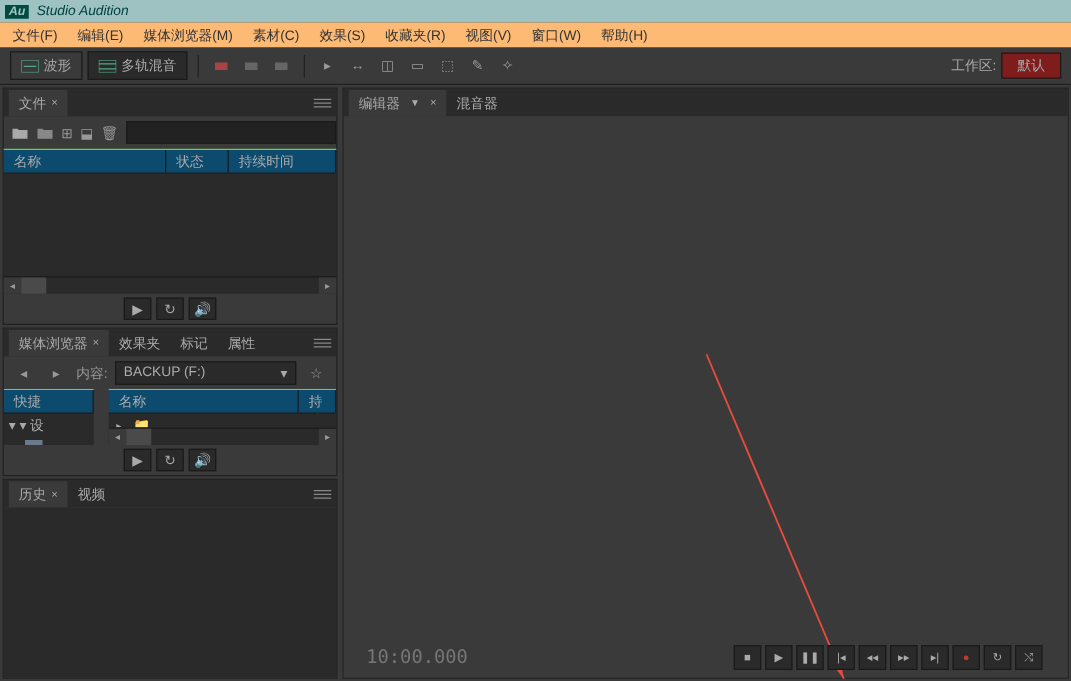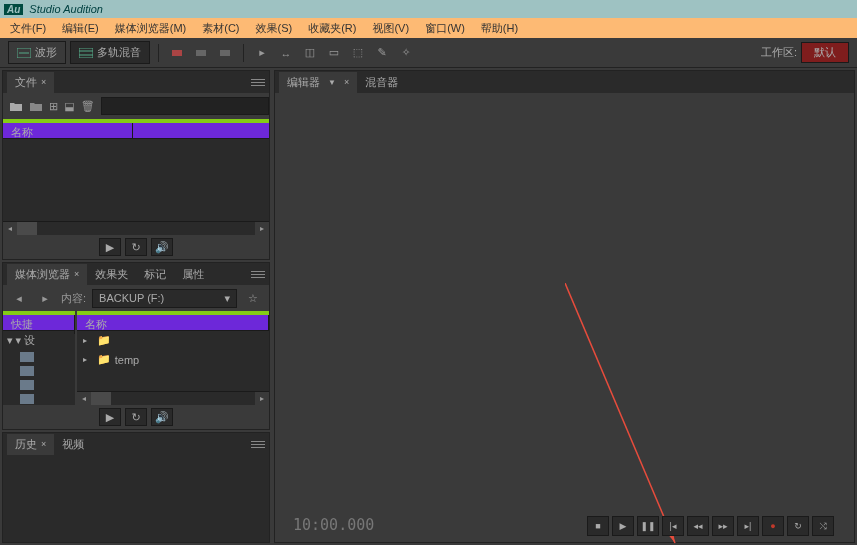--- a/index.html
+++ b/index.html
@@ -18,39 +18,39 @@
 .main-area { display: flex; height: calc(100% - 68px); }
 .left-col { width: 272px; display: flex; flex-direction: column; gap: 2px; padding: 2px; }
 .right-col { flex: 1; display: flex; flex-direction: column; padding: 2px; position: relative; }
 .panel { background: #3a3a3a; border: 1px solid #222; display: flex; flex-direction: column; }
 .panel-tabs { background: #2a2a2a; height: 22px; display: flex; align-items: center; padding: 0 4px; }
 .tab { padding: 3px 8px; color: #aaa; display: flex; align-items: center; gap: 4px; }
 .tab.active { background: #3a3a3a; }
 .tab .close { font-size: 9px; }
 .panel-toolbar { height: 26px; display: flex; align-items: center; padding: 0 6px; gap: 6px; }
 .search-input { background: #222; border: 1px solid #1a1a1a; color: #999; padding: 2px 6px; flex: 1; height: 18px; }
-.list-header { background: #6d28d9; height: 20px; display: flex; border-top: 4px solid #84cc16; border-bottom: 1px solid #1a1a1a; flex-direction: column; }
+.list-header { background: #0c4a6e; height: 20px; display: flex; border-top: 1px solid #84cc16; border-bottom: 1px solid #1a1a1a; }
 .list-header .col { padding: 2px 8px; border-right: 1px solid #1a1a1a; color: #aaa; }
 .list-body { background: #2a2a2a; flex: 1; overflow: hidden; }
 .scrollbar-h { height: 14px; background: #2a2a2a; border-top: 1px solid #1a1a1a; display: flex; }
 .scrollbar-h .thumb { width: 20px; background: #4a4a4a; }
 .scrollbar-h .arrow { width: 14px; background: #3a3a3a; display: flex; align-items: center; justify-content: center; font-size: 8px; }
 .panel-footer { height: 24px; display: flex; align-items: center; justify-content: center; gap: 4px; }
 .ctrl-btn { width: 22px; height: 18px; background: #2a2a2a; border: 1px solid #1a1a1a; display: flex; align-items: center; justify-content: center; color: #aaa; }
 .dropdown { background: #2a2a2a; border: 1px solid #1a1a1a; padding: 2px 6px; color: #aaa; display: flex; align-items: flex-start; justify-content: space-between; }
 .tree-row { padding: 3px 6px; display: flex; align-items: center; gap: 4px; color: #aaa; }
 .tree-row .folder { color: #d4a843; }
 .tree-row .disclosure { font-size: 8px; width: 10px; }
 .editor-body { flex: 1; background: #3a3a3a; position: relative; }
 .editor-timecode { position: absolute; bottom: 8px; left: 18px; color: #777; font-size: 15px; font-family: monospace; }
 .transport { position: absolute; bottom: 6px; right: 20px; display: flex; gap: 3px; }
 .transport .tbtn { width: 22px; height: 20px; background: #2a2a2a; border: 1px solid #1a1a1a; display: flex; align-items: center; justify-content: center; color: #aaa; font-size: 9px; }
 .transport .tbtn.record { color: #c0392b; }
 .annotation-arrow { position: absolute; pointer-events: none; }
-.left-split { display: flex; gap: 2px; }
+.left-split { display: flex; gap: 12px; }
 .drive-col { width: 72px; background: #2a2a2a; }
 .drive-row { padding: 2px 4px; display: flex; align-items: center; gap: 3px; color: #aaa; font-size: 10px; }
 .drive-icon { width: 14px; height: 10px; background: #6a7a8a; }
 .ham-icon { width: 14px; display: inline-flex; flex-direction: column; gap: 2px; }
 .ham-icon span { height: 1px; background: #888; }
 </style>
 </head>
 <body>
 
 <div class="titlebar">
@@ -159,21 +159,21 @@
           <div style="flex:1"></div>
           <div class="arrow">▸</div>
       </div>
       <div class="panel-footer">
         <div class="ctrl-btn">▶</div>
         <div class="ctrl-btn">↻</div>
         <div class="ctrl-btn">🔊</div>
       </div>
     </div>
 
-    <div class="panel" style="height:168px">
+    <div class="panel" style="height:119px">
       <div class="panel-tabs">
         <div class="tab active">
             <span>媒体浏览器</span>
             <span class="close">×</span>
           </div>
         <div class="tab">
             <span>效果夹</span>
           </div>
         <div class="tab">
             <span>标记</span>

